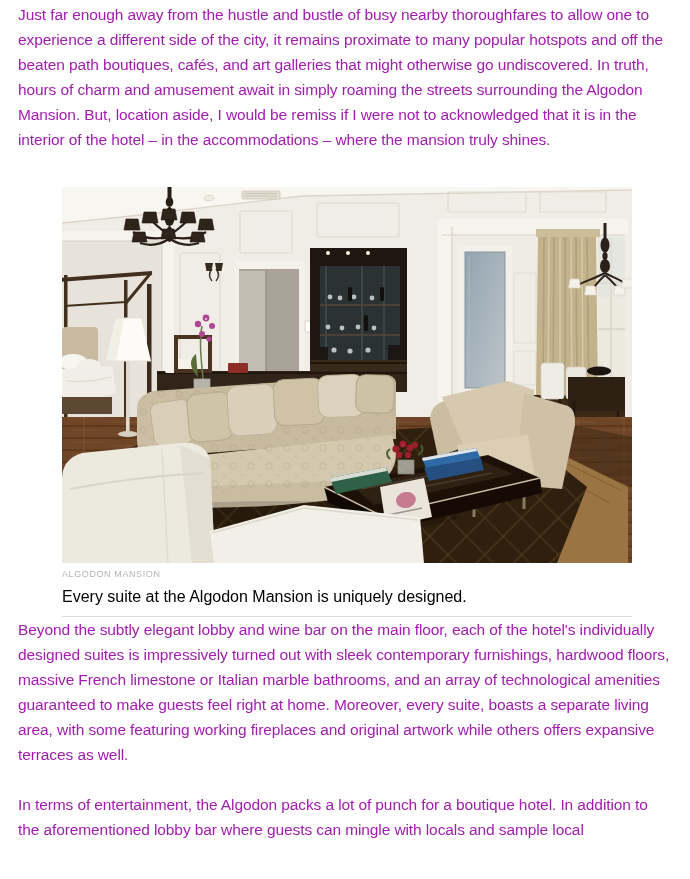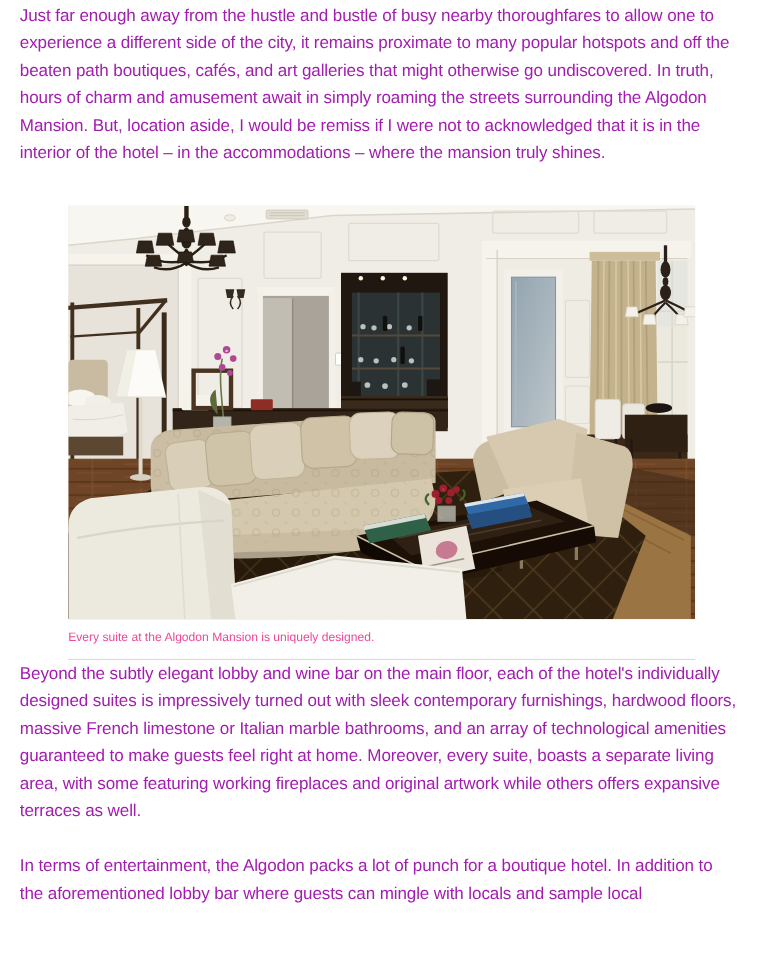--- a/index.html
+++ b/index.html
@@ -16,21 +16,21 @@
   .para-3{margin-top:25px;}
   figure.suite-figure{margin:35px 0 0 0;padding:0;}
   .photo-wrap{margin-left:44px;width:570px;height:376px;overflow:hidden;background:#efece5;}
   .photo-wrap svg{display:block;}
   figcaption{margin-left:44px;}
   .photo-credit{
     margin-top:6px;font-size:9px;line-height:11px;color:#b0b4b9;
     letter-spacing:0.6px;text-transform:uppercase;
   }
   .photo-caption{
-    margin-top:9px;font-size:11px;line-height:16px;color:#ec4899;
+    margin-top:9px;font-size:16px;line-height:16px;color:#000000;
   }
   .figure-divider{
     border:none;border-top:1px solid #dadada;margin:11px 0 0 44px;width:570px;
   }
 </style>
 </head>
 <body>
 
 <main class="page">
 
@@ -358,20 +358,21 @@
           <path d="M8,302 Q70,290 142,286" stroke="#d9d6c8" stroke-width="2" fill="none"></path>
           <path d="M100,262 L106,376" stroke="#dfdccf" stroke-width="1.4"></path>
         </g>
         <g>
           <path d="M148,344 L242,318 L358,330 L362,376 L152,376 Z" fill="#f1efe8"></path>
           <path d="M150,346 L242,321 L356,333" stroke="#ddd9cb" stroke-width="1.6" fill="none"></path>
         </g>
       </svg>
     </div>
     <figcaption>
+      <div class="photo-credit">ALGODON MANSION</div>
       <div class="photo-caption">Every suite at the Algodon Mansion is uniquely designed.</div>
     </figcaption>
   </figure>
   <hr class="figure-divider">
 
   <p class="body-text para-2">Beyond the subtly elegant lobby and wine bar on the main floor, each of the hotel's individually designed suites is impressively turned out with sleek contemporary furnishings, hardwood floors, massive French limestone or Italian marble bathrooms, and an array of technological amenities guaranteed to make guests feel right at home. Moreover, every suite, boasts a separate living area, with some featuring working fireplaces and original artwork while others offers expansive terraces as well.</p>
   <p class="body-text para-3">In terms of entertainment, the Algodon packs a lot of punch for a boutique hotel. In addition to the aforementioned lobby bar where guests can mingle with locals and sample local</p>
 
 </main>
 

